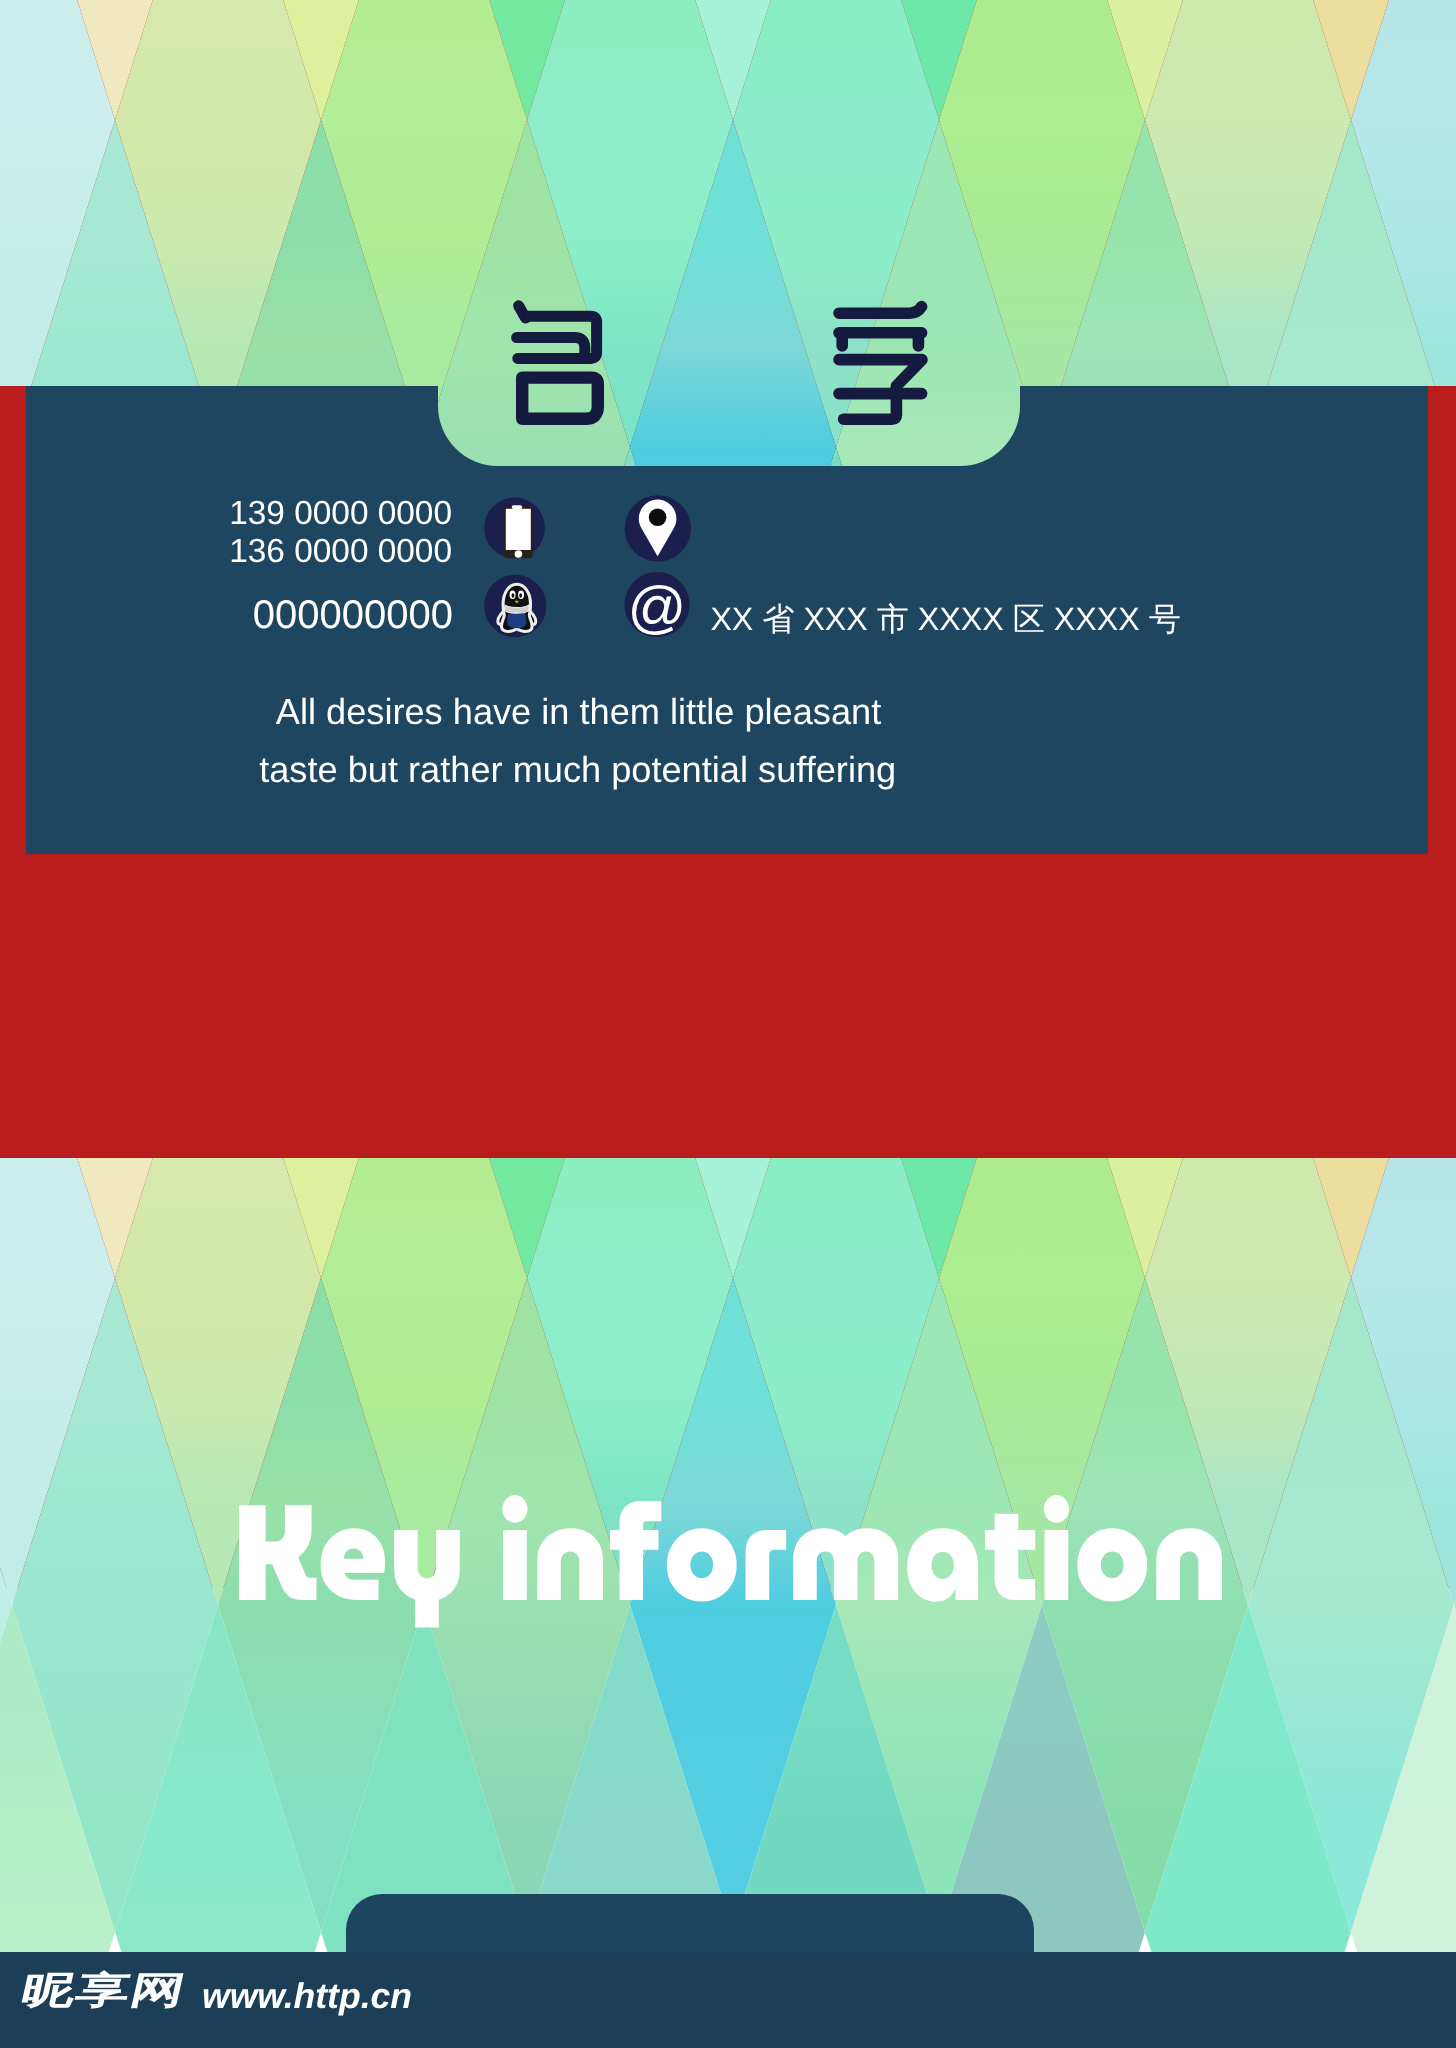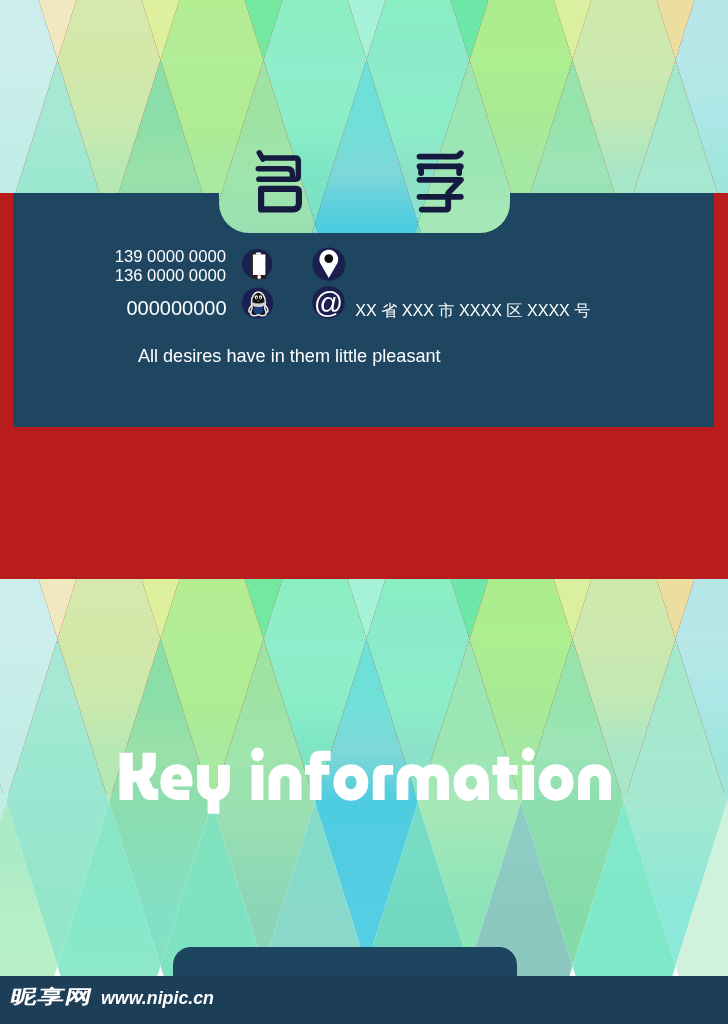--- a/index.html
+++ b/index.html
@@ -421,20 +421,21 @@
     </svg>
 
   <div id="contact">
     <div class="phones">
       <div class="ctext" id="phone1">139 0000 0000</div>
       <div class="ctext" id="phone2">136 0000 0000</div>
     </div>
     <div class="ctext" id="qq">000000000</div>
     <div class="ctext" id="address">XX 省 XXX 市 XXXX 区 XXXX 号</div>
     <div class="ctext" id="slogan1">All desires have in them little pleasant</div>
+    <div class="ctext" id="slogan2">taste but rather much potential suffering</div>
 
     <svg id="icons" width="728" height="1024" viewBox="0 0 728 1024">
       <g>
         <circle cx="257.3" cy="264" r="15.2" fill="#1b1f4d"></circle>
         <rect x="252.1" y="253.0" width="14.2" height="26.1" rx="1.2" fill="#2b2018"></rect>
         <rect x="252.9" y="254.4" width="12.5" height="20.6" fill="#ffffff"></rect>
         <rect x="255.9" y="252.6" width="5.2" height="1.9" rx="0.9" fill="#ffffff"></rect>
         <circle cx="259.2" cy="277.0" r="1.9" fill="#ffffff"></circle>
       </g>
       <g>
@@ -648,16 +649,16 @@
     <svg id="key-title" width="728" height="400" viewBox="0 579 728 400">
         <path fill="#ffffff" d="M119.51 800.00V752.68H132.83V770.80H137.89Q139.18 770.80 140.21 770.12Q141.23 769.44 141.84 768.17Q142.45 766.90 142.45 765.12V752.68H155.78V765.39Q155.78 769.51 153.96 772.99Q152.14 776.48 149.12 778.77L152.82 787.36Q153.12 788.03 153.68 788.44Q154.23 788.85 154.97 788.85H158.24V800.00H151.27Q147.33 800.00 144.98 798.48Q142.64 796.96 141.41 794.32L136.10 782.15Q135.86 782.15 135.63 782.15Q135.39 782.15 135.12 782.15H132.83V800.00ZM178.90 800.00Q173.54 800.00 169.34 797.97Q165.15 795.94 162.71 792.06Q160.28 788.17 160.28 782.56Q160.28 776.41 162.68 772.35Q165.09 768.30 168.94 766.23Q172.80 764.17 177.05 764.17Q181.43 764.17 184.91 766.17Q188.40 768.16 190.46 771.88Q192.53 775.60 192.53 780.80Q192.53 782.09 192.41 783.74Q192.28 785.40 192.04 786.55H172.43Q172.67 787.70 173.35 788.47Q174.03 789.25 175.20 789.59Q176.37 789.93 177.85 789.93H189.26V800.00ZM171.87 779.38H181.62Q181.62 778.57 181.43 777.83Q181.25 777.08 180.84 776.44Q180.44 775.80 179.89 775.29Q179.33 774.79 178.56 774.51Q177.79 774.24 176.87 774.24Q175.69 774.24 174.80 774.65Q173.91 775.06 173.29 775.73Q172.67 776.41 172.33 777.35Q171.99 778.30 171.87 779.38ZM207.58 813.72V799.86Q204.37 798.78 202.00 796.65Q199.62 794.52 198.36 791.58Q197.09 788.64 197.09 785.13V764.98H208.87V784.18Q208.87 785.47 209.43 786.62Q209.98 787.76 211.03 788.51Q212.08 789.25 213.50 789.25Q214.98 789.25 216.00 788.51Q217.01 787.76 217.54 786.62Q218.06 785.47 218.06 784.18V764.98H229.90V785.13Q229.90 788.64 228.67 791.65Q227.44 794.66 225.09 796.79Q222.75 798.92 219.42 799.93V813.72ZM251.55 800.00V764.98H263.39V800.00ZM257.47 761.40Q254.88 761.40 253.03 759.34Q251.18 757.28 251.18 754.51Q251.18 751.67 253.03 749.60Q254.88 747.54 257.47 747.54Q260.06 747.54 261.91 749.60Q263.76 751.67 263.76 754.51Q263.76 757.28 261.91 759.34Q260.06 761.40 257.47 761.40ZM268.63 800.00V779.86Q268.63 775.33 270.73 771.78Q272.83 768.23 276.59 766.20Q280.35 764.17 285.34 764.17Q290.34 764.17 293.98 766.20Q297.62 768.23 299.56 771.78Q301.50 775.33 301.50 779.86V800.00H289.66V780.67Q289.66 779.38 289.11 778.27Q288.55 777.15 287.53 776.44Q286.52 775.73 285.10 775.73Q283.68 775.73 282.60 776.44Q281.52 777.15 280.97 778.27Q280.41 779.38 280.41 780.67V800.00ZM309.77 800.00V774.85H304.96V764.98H309.77V761.47Q309.77 756.47 312.42 753.56Q315.07 750.65 319.76 750.65H330.67V760.66H323.02Q322.41 760.66 321.98 761.10Q321.54 761.54 321.54 762.21V764.98H329.25V774.85H321.54V800.00ZM350.90 800.81Q346.09 800.81 342.11 798.51Q338.13 796.21 335.76 792.06Q333.39 787.90 333.39 782.49Q333.39 777.08 335.76 772.96Q338.13 768.84 342.14 766.50Q346.15 764.17 350.96 764.17Q355.77 764.17 359.72 766.50Q363.67 768.84 366.01 772.96Q368.35 777.08 368.35 782.49Q368.35 787.90 366.01 792.06Q363.67 796.21 359.69 798.51Q355.71 800.81 350.90 800.81ZM350.89 789.18Q352.56 789.18 353.86 788.31Q355.15 787.43 355.86 785.91Q356.57 784.38 356.57 782.42Q356.57 780.46 355.86 778.98Q355.15 777.49 353.86 776.61Q352.58 775.73 350.90 775.73Q349.23 775.73 347.94 776.61Q346.64 777.48 345.90 778.97Q345.16 780.46 345.16 782.42Q345.16 784.38 345.90 785.90Q346.64 787.41 347.93 788.30Q349.22 789.18 350.89 789.18ZM372.79 800.00V775.87Q372.79 770.86 375.44 767.96Q378.10 765.05 382.84 765.05H393.08V774.85H386.98Q385.93 774.85 385.28 775.56Q384.63 776.27 384.63 777.42V800.00ZM396.60 800.00V779.58Q396.60 774.85 398.51 771.41Q400.42 767.96 403.84 766.06Q407.27 764.17 411.89 764.17Q414.30 764.17 416.33 764.68Q418.37 765.19 419.97 766.03Q421.57 766.88 422.68 767.96H422.87Q424.04 766.88 425.61 766.03Q427.19 765.19 429.22 764.68Q431.26 764.17 433.66 764.17Q438.35 764.17 441.80 766.06Q445.25 767.96 447.17 771.41Q449.08 774.85 449.08 779.58V800.00H437.18V780.46Q437.18 779.18 436.68 778.13Q436.19 777.08 435.26 776.41Q434.34 775.73 432.98 775.73Q431.63 775.73 430.67 776.41Q429.71 777.08 429.22 778.13Q428.73 779.18 428.73 780.46V800.00H416.95V780.46Q416.95 779.18 416.42 778.13Q415.90 777.08 414.91 776.41Q413.93 775.73 412.57 775.73Q411.27 775.73 410.32 776.41Q409.36 777.08 408.87 778.13Q408.38 779.18 408.38 780.46V800.00ZM467.70 800.88Q463.69 800.88 460.49 798.65Q457.28 796.42 455.43 792.46Q453.58 788.51 453.58 783.24Q453.58 777.62 455.86 773.33Q458.14 769.04 462.18 766.61Q466.22 764.17 471.59 764.17Q476.83 764.17 480.71 766.50Q484.60 768.84 486.79 772.99Q488.98 777.15 488.98 782.63V800.00H477.75V794.79H477.38Q476.58 796.62 475.26 798.01Q473.93 799.39 472.08 800.14Q470.23 800.88 467.70 800.88ZM471.34 789.52Q473.01 789.52 474.27 788.64Q475.53 787.76 476.24 786.18Q476.95 784.59 476.95 782.56Q476.95 780.60 476.24 779.11Q475.53 777.62 474.27 776.75Q473.01 775.87 471.34 775.87Q469.74 775.87 468.44 776.75Q467.15 777.62 466.44 779.11Q465.73 780.60 465.73 782.56Q465.73 784.59 466.44 786.18Q467.15 787.76 468.44 788.64Q469.74 789.52 471.34 789.52ZM507.29 800.00Q502.61 800.00 499.96 797.09Q497.30 794.18 497.30 789.18V756.87H509.14V787.97Q509.14 788.64 509.58 789.08Q510.01 789.52 510.62 789.52H517.59V800.00ZM492.49 774.85V764.98H517.59V774.85ZM522.28 800.00V764.98H534.12V800.00ZM528.20 761.40Q525.61 761.40 523.76 759.34Q521.91 757.28 521.91 754.51Q521.91 751.67 523.76 749.60Q525.61 747.54 528.20 747.54Q530.79 747.54 532.64 749.60Q534.49 751.67 534.49 754.51Q534.49 757.28 532.64 759.34Q530.79 761.40 528.20 761.40ZM556.14 800.81Q551.33 800.81 547.35 798.51Q543.37 796.21 541.00 792.06Q538.62 787.90 538.62 782.49Q538.62 777.08 541.00 772.96Q543.37 768.84 547.38 766.50Q551.39 764.17 556.20 764.17Q561.01 764.17 564.96 766.50Q568.90 768.84 571.25 772.96Q573.59 777.08 573.59 782.49Q573.59 787.90 571.25 792.06Q568.90 796.21 564.93 798.51Q560.95 800.81 556.14 800.81ZM556.13 789.18Q557.80 789.18 559.10 788.31Q560.39 787.43 561.10 785.91Q561.81 784.38 561.81 782.42Q561.81 780.46 561.10 778.98Q560.39 777.49 559.10 776.61Q557.81 775.73 556.14 775.73Q554.47 775.73 553.18 776.61Q551.88 777.48 551.14 778.97Q550.40 780.46 550.40 782.42Q550.40 784.38 551.14 785.90Q551.88 787.41 553.17 788.30Q554.46 789.18 556.13 789.18ZM578.15 800.00V779.86Q578.15 775.33 580.25 771.78Q582.35 768.23 586.11 766.20Q589.87 764.17 594.87 764.17Q599.86 764.17 603.50 766.20Q607.14 768.23 609.08 771.78Q611.02 775.33 611.02 779.86V800.00H599.18V780.67Q599.18 779.38 598.63 778.27Q598.07 777.15 597.06 776.44Q596.04 775.73 594.62 775.73Q593.20 775.73 592.12 776.44Q591.04 777.15 590.49 778.27Q589.93 779.38 589.93 780.67V800.00Z"></path>
       </svg>
   </div>
 
   <div id="back-plate"></div>
 
   <div id="footer">
 
     <div id="wm-brand">昵享网</div>
-    <div id="wm-url">www.nipic.cn</div>
+    <div id="wm-url">www.http.cn</div>
 
   </div>
 </div>
 
 </body></html>

